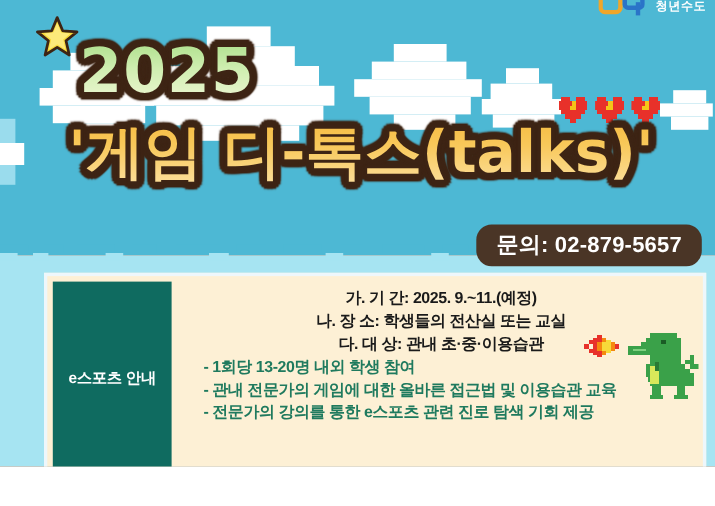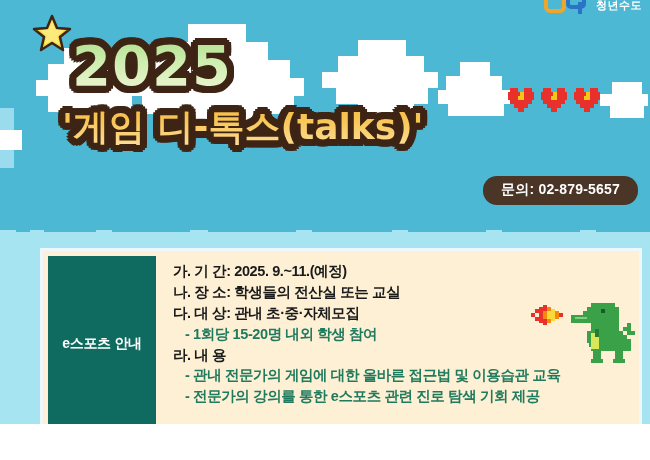--- a/index.html
+++ b/index.html
@@ -92,42 +92,42 @@
     -webkit-text-fill-color: transparent;
     text-shadow: none;
     filter: drop-shadow(3px 0 0 #3d2414) drop-shadow(-3px 0 0 #3d2414)
             drop-shadow(0 3px 0 #3d2414) drop-shadow(0 -3px 0 #3d2414)
             drop-shadow(2px 2px 0 #3d2414) drop-shadow(-2px 2px 0 #3d2414)
             drop-shadow(2px -2px 0 #3d2414) drop-shadow(-2px -2px 0 #3d2414);
   }
   .t-main {
     position: absolute;
     left: 62px; top: 103px;
-    font-size: 36px;
+    font-size: 53px;
     font-weight: 900;
     letter-spacing: 0px;
     white-space: nowrap;
     font-family: "DejaVu Sans", sans-serif;
     background: linear-gradient(180deg, #f6b93b 0%, #f8c85a 40%, #fde3a7 100%);
     -webkit-background-clip: text;
     background-clip: text;
     -webkit-text-fill-color: transparent;
     filter: drop-shadow(3px 0 0 #3d2414) drop-shadow(-3px 0 0 #3d2414)
             drop-shadow(0 3px 0 #3d2414) drop-shadow(0 -3px 0 #3d2414)
             drop-shadow(2px 2px 0 #3d2414) drop-shadow(-2px 2px 0 #3d2414)
             drop-shadow(2px -2px 0 #3d2414) drop-shadow(-2px -2px 0 #3d2414);
   }
 
   
   .phone-pill {
     position: absolute;
-    right: 12px; top: 176px;
+    right: 12px; top: 204px;
     background: #4a3526;
     color: #ffffff;
-    font-size: 14px;
+    font-size: 20px;
     font-weight: 700;
     padding: 5px 18px 6px 18px;
     border-radius: 14px;
     letter-spacing: 0.2px;
     white-space: nowrap;
   }
 
   
   .logo {
     position: absolute;
@@ -175,20 +175,21 @@
   }
   .line {
     font-size: 14.5px;
     line-height: 1.44;
     white-space: nowrap;
     letter-spacing: -0.4px;
   }
   .line.head {
     color: #1a1a1a;
     font-weight: 800;
+    text-align: center;
   }
   .line.sub {
     color: #1f7a5e;
     font-weight: 700;
     padding-left: 12px;
   }
   .line.note {
     color: #1f7a5e;
     font-weight: 700;
     padding-left: 26px;
@@ -346,23 +347,22 @@
     <div class="t-main">'게임 디-톡스(talks)'</div>
   </div>
 
   <div class="phone-pill">문의: 02-879-5657</div>
 
   <div class="card">
     <div class="card-label">e스포츠 안내</div>
     <div class="card-body">
       <div class="line head">가. 기 간: 2025. 9.~11.(예정)</div>
       <div class="line head">나. 장 소: 학생들의 전산실 또는 교실</div>
-      <div class="line head">다. 대 상: 관내 초·중·자체모집</div>
-      <div class="line sub">- 1회당 15-20명 내외 학생 참여</div>
-      <div class="line head">라. 내 용</div>
+      <div class="line head">다. 대 상: 관내 초·중·이용습관</div>
+      <div class="line sub">- 1회당 13-20명 내외 학생 참여</div>
       <div class="line sub">- 관내 전문가의 게임에 대한 올바른 접근법 및 이용습관 교육</div>
       <div class="line sub">- 전문가의 강의를 통한 e스포츠 관련 진로 탐색 기회 제공</div>
 
       <svg class="dino" viewBox="0 0 53 35" shape-rendering="crispEdges">
 
         <g>
           <rect x="1" y="7" width="2" height="2" fill="#e8312a"></rect>
           <rect x="3" y="5" width="2" height="2" fill="#e8312a"></rect>
           <rect x="3" y="9" width="2" height="2" fill="#e8312a"></rect>
           <rect x="5" y="4" width="2" height="8" fill="#e8312a"></rect>

